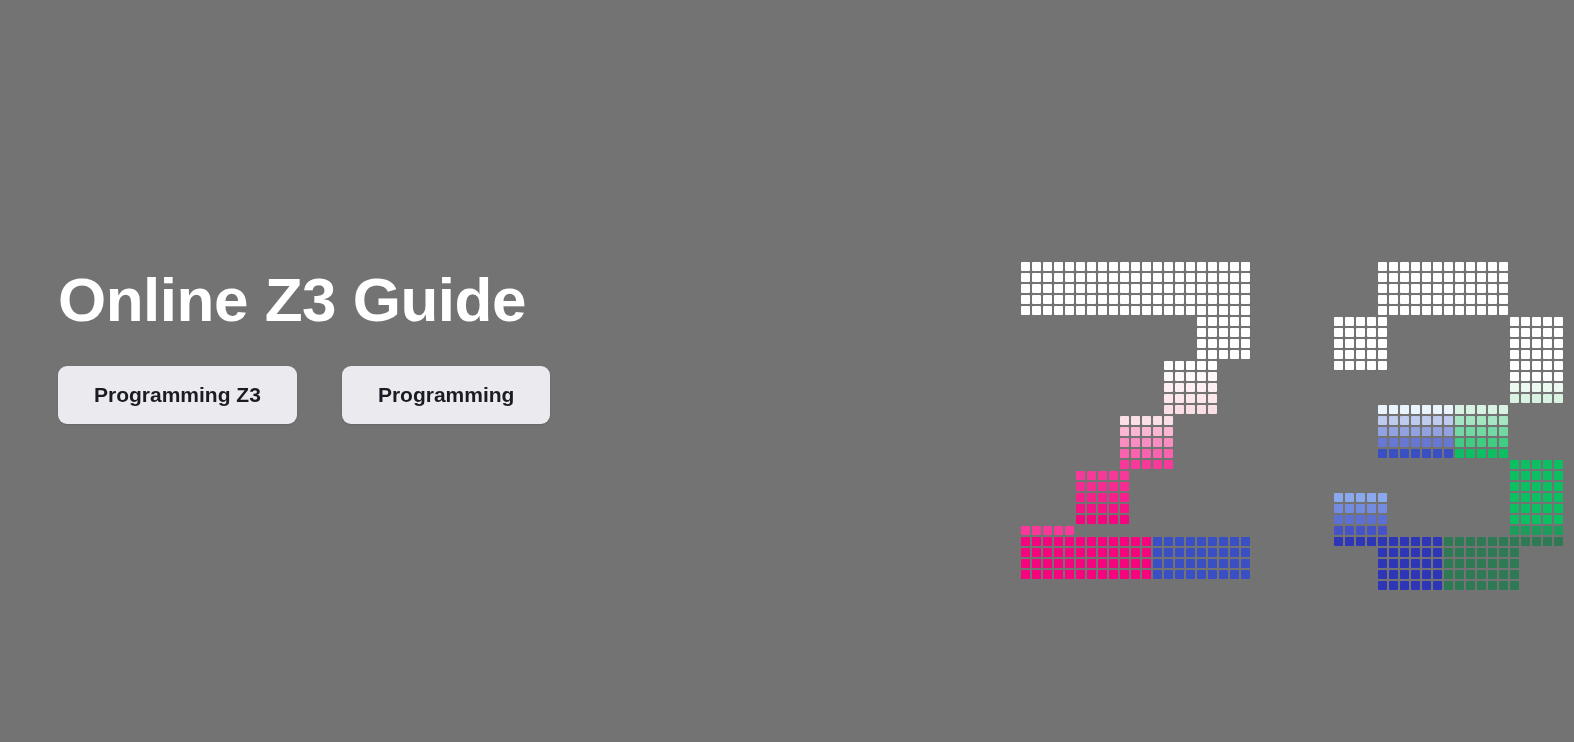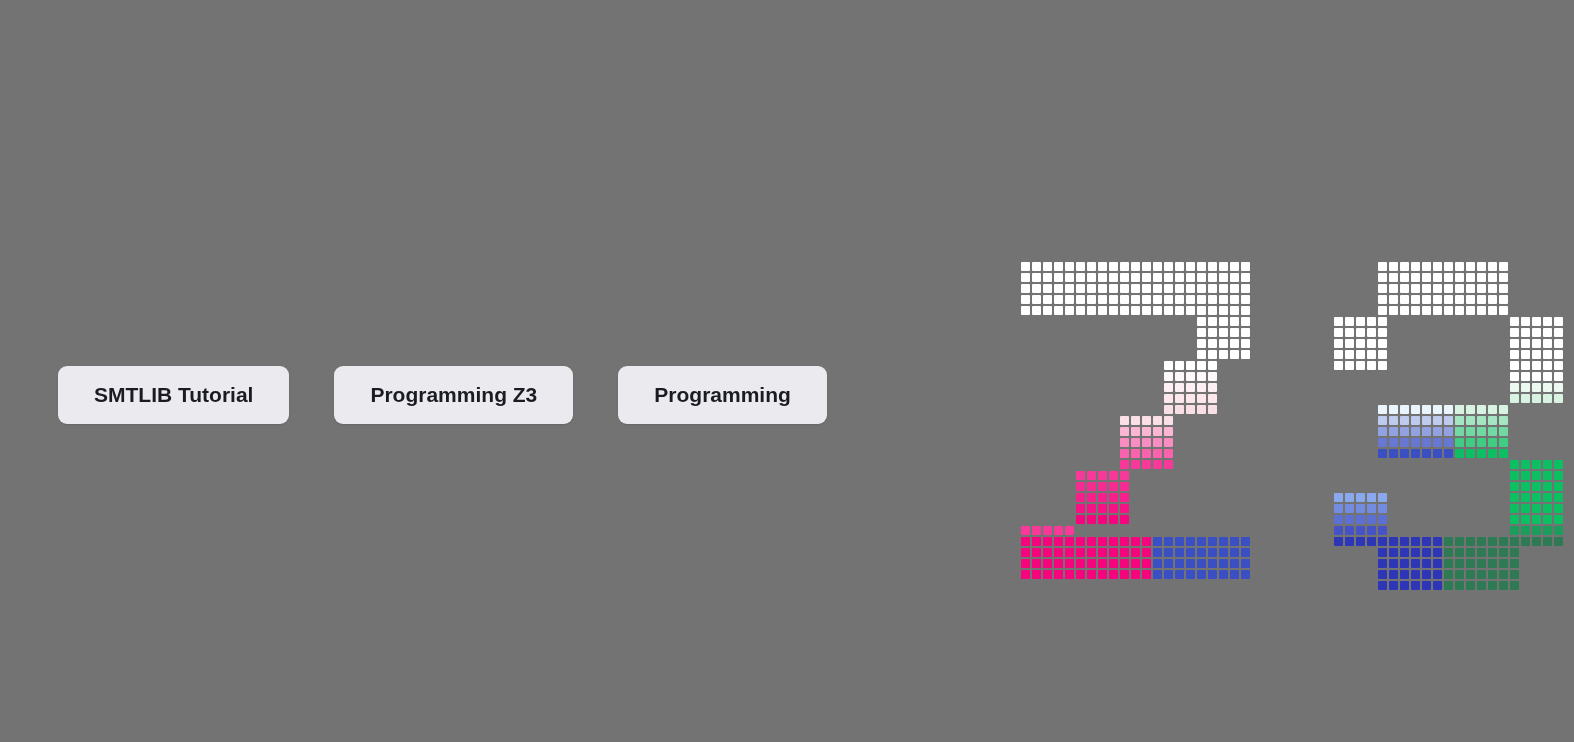--- a/index.html
+++ b/index.html
@@ -87,23 +87,25 @@
     width: 9px;
     height: 9px;
     border-radius: 1px;
   }
 </style>
 </head>
 <body>
 
 <div class="hero">
 
+  <div class="hero-text">
+    <h1 class="page-title">Online Z3 Guide</h1>
+  </div>
 
   <div class="button-row">
-    <button class="hero-button">SMTLIB Tutorial</button>
     <button class="hero-button">Programming Z3</button>
     <button class="hero-button">Programming</button>
   </div>
 
   <div class="logo" id="logo-root">
       <div class="pixel-block" style="left: 0px; top: 0px; grid-template-columns: repeat(21, 9px); grid-auto-rows: 9px; gap: 2px;">
         <div class="px" style="background: rgb(255, 255, 255);"></div>
         <div class="px" style="background: rgb(255, 255, 255);"></div>
         <div class="px" style="background: rgb(255, 255, 255);"></div>
         <div class="px" style="background: rgb(255, 255, 255);"></div>

